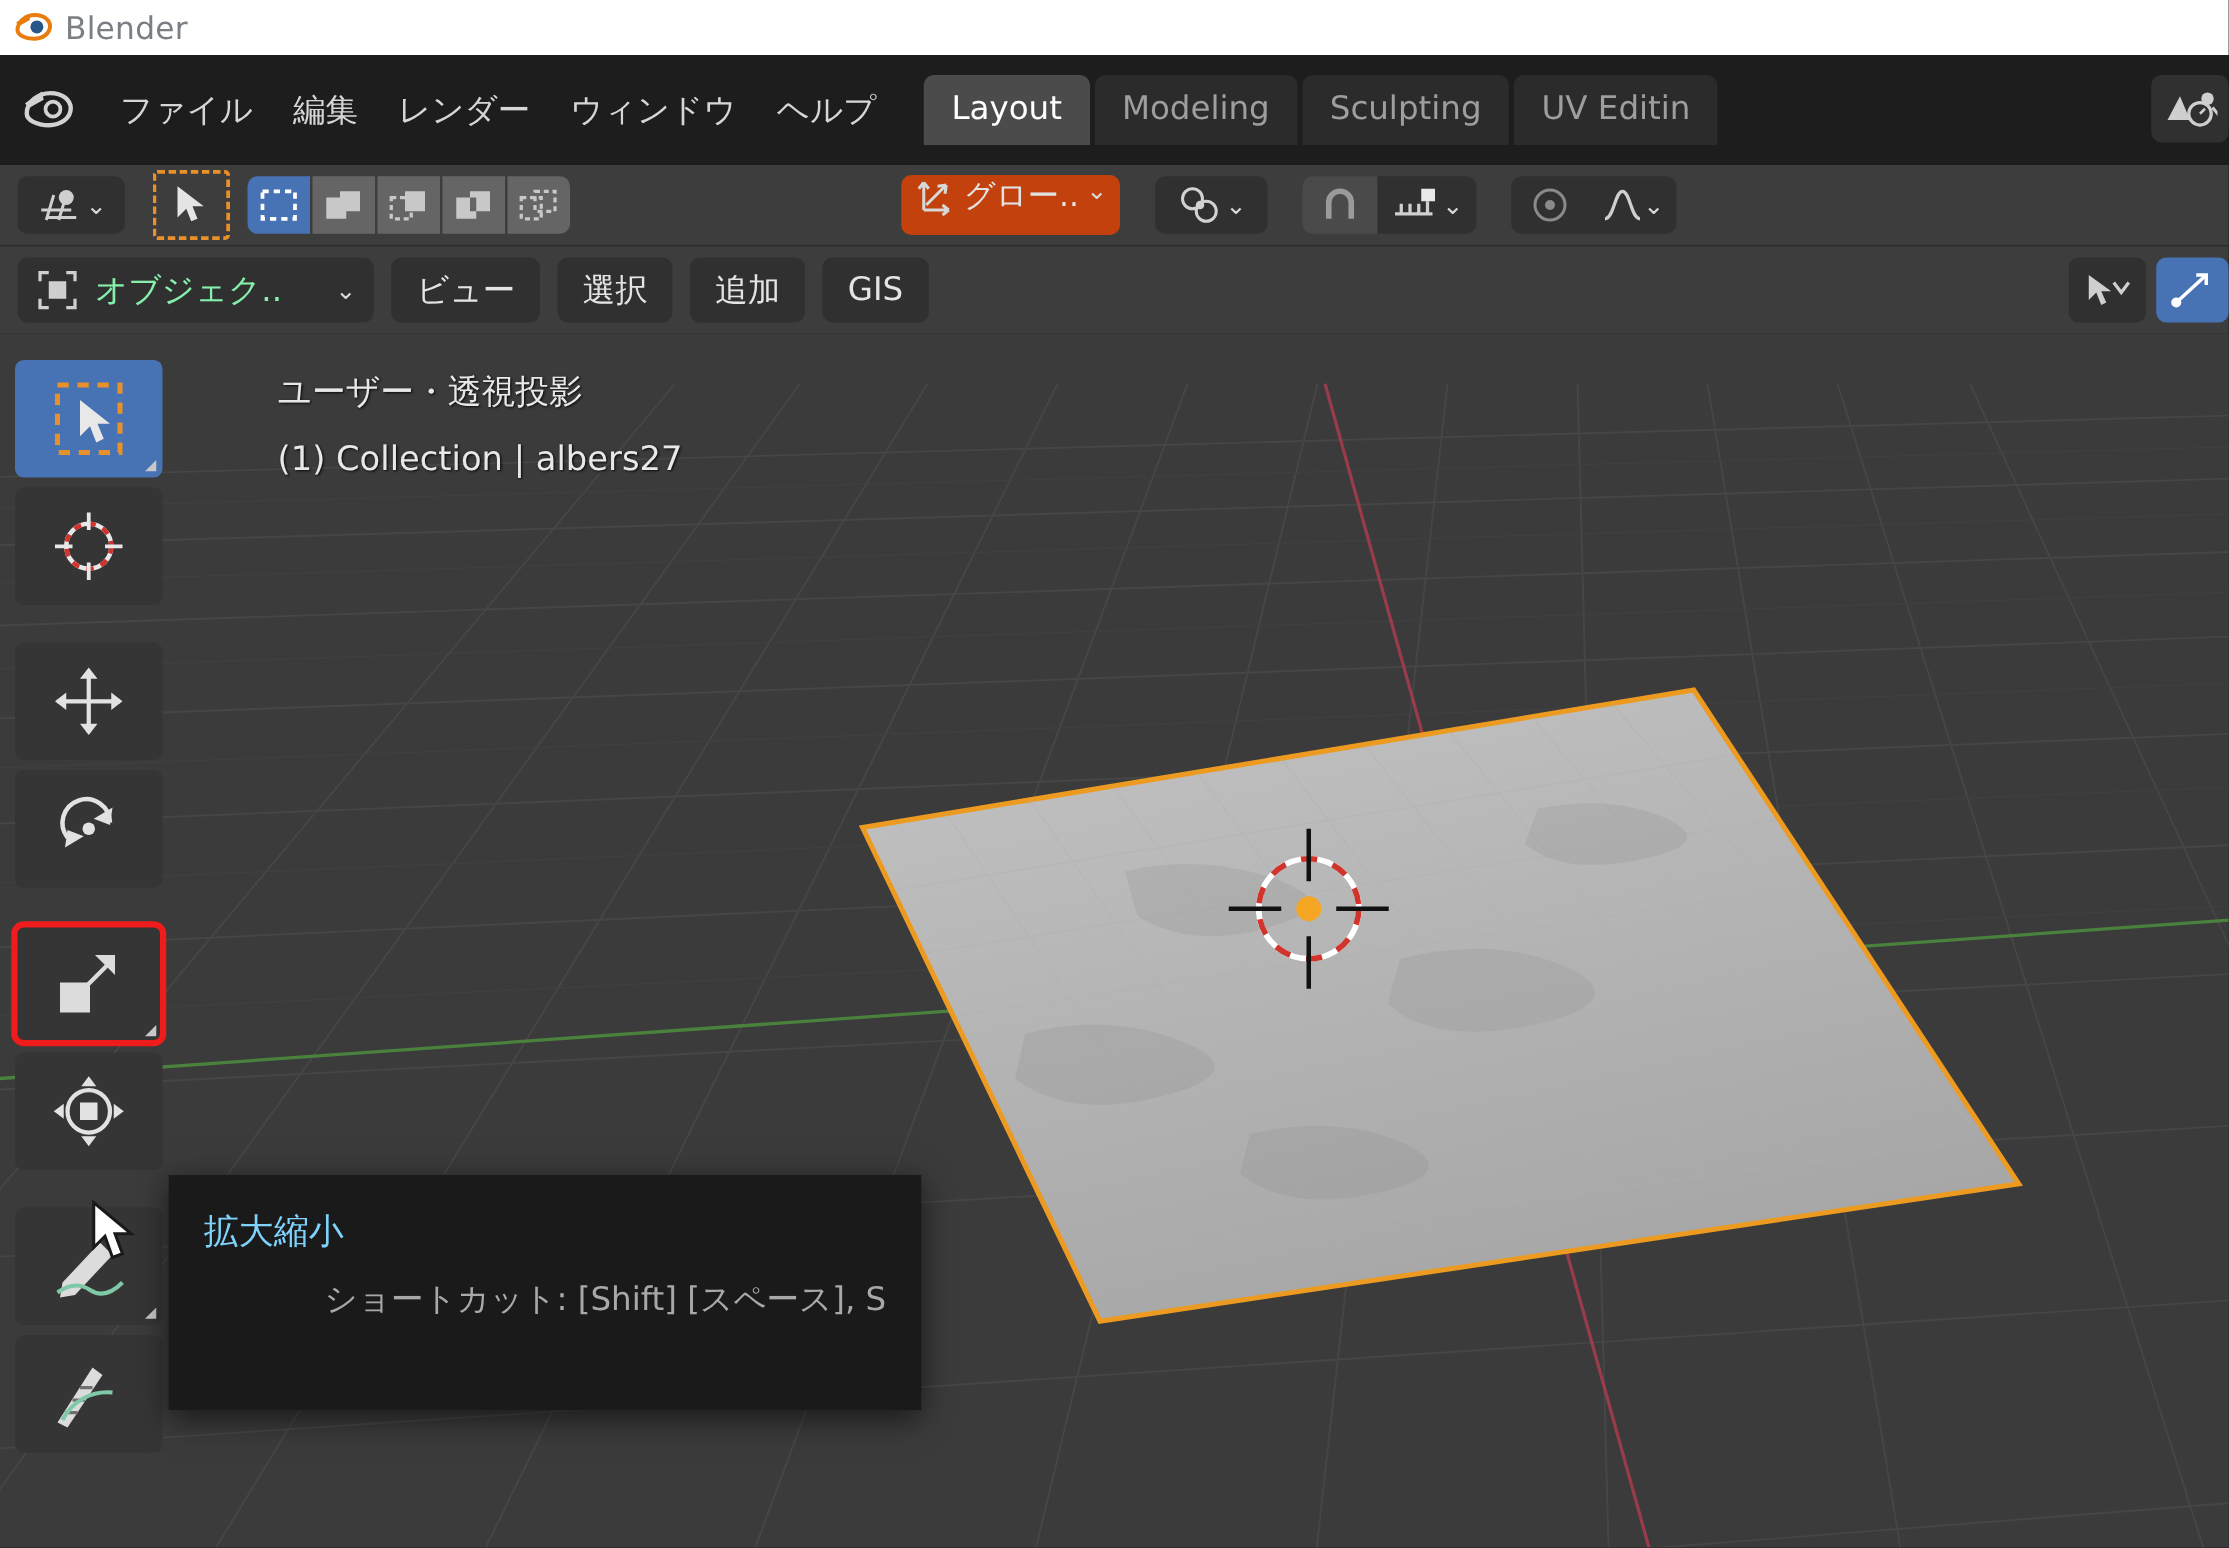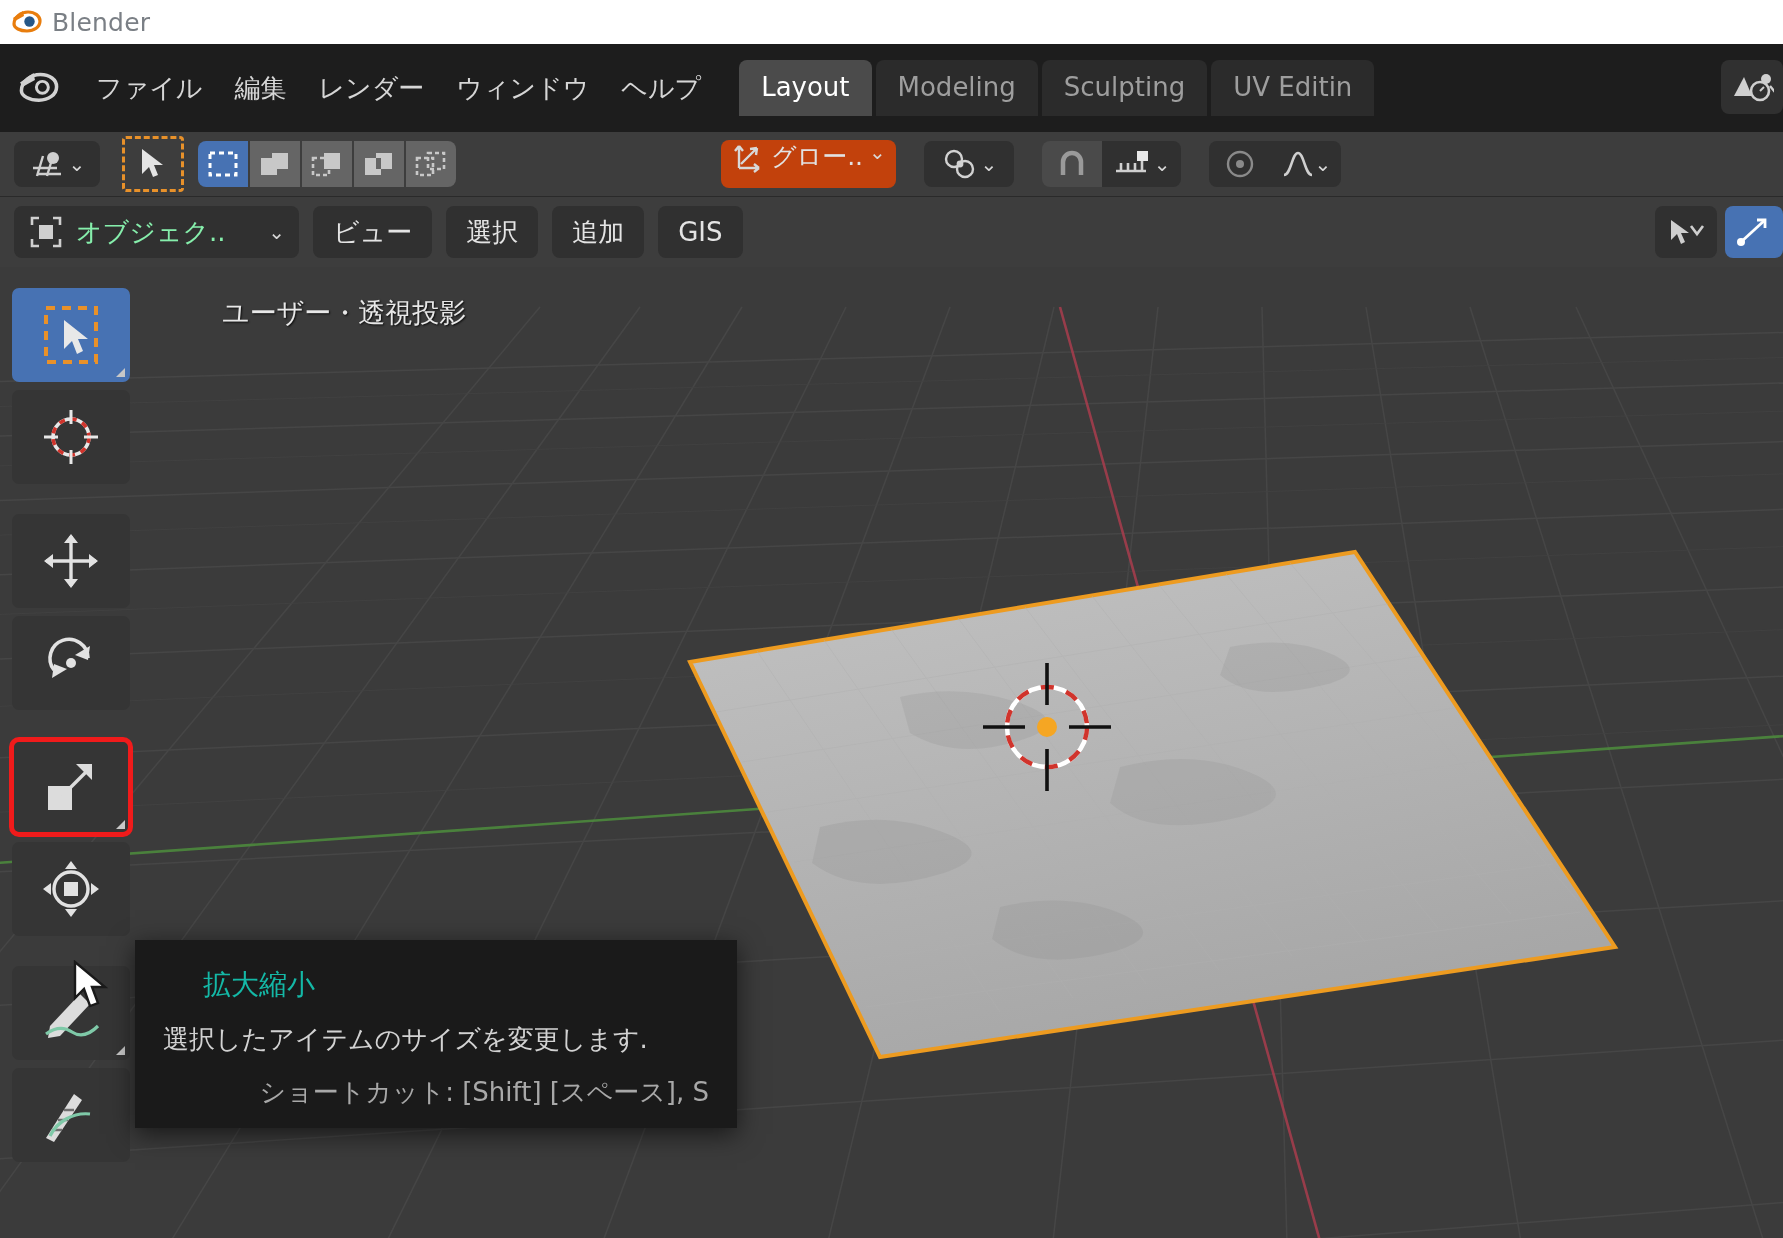--- a/index.html
+++ b/index.html
@@ -69,21 +69,21 @@
     display:flex; align-items:center; justify-content:center; position:relative; }
   .tb-btn.active { background:#4772b3; }
   .tb-btn.highlight { outline:5px solid #f01b1b; outline-offset:-2px; }
   .tb-gap { height:22px; }
   .corner { position:absolute; right:5px; bottom:5px; width:0; height:0;
     border-left:9px solid transparent; border-bottom:9px solid #c8c8c8; }
 
   
   .tooltip { position:absolute; left:135px; top:673px; width:602px; height:188px;
     background:#1a1a1a; box-shadow:0 6px 24px rgba(0,0,0,.6); padding:26px 28px; }
-  .tt-title { color:#14b8a6; font-size:28px; margin-bottom:18px;margin-left:40px; }
+  .tt-title { color:#7dd3fc; font-size:28px; margin-bottom:18px; }
   .tt-desc { color:#d2d2d2; font-size:26px; margin-bottom:18px; }
   .tt-short { color:#a8a8a8; font-size:26px;text-align:right; }
 
   
   .mouse-cursor { position:absolute; left:72px; top:693px; z-index:40; }
 </style>
 </head>
 <body>
 
 <div class="titlebar">
@@ -351,20 +351,21 @@
 
     <g transform="translate(1047,460)">
       <circle r="40" fill="none" stroke="#ffffff" stroke-width="4.5"></circle>
       <circle r="40" fill="none" stroke="#d0342c" stroke-width="4.5" stroke-dasharray="13 13"></circle>
       <path d="M0 -64 V-22 M0 22 V64 M-64 0 H-22 M22 0 H64" stroke="#111111" stroke-width="3.6"></path>
       <circle r="10" fill="#f5a623"></circle>
     </g>
   </svg>
 
   <div class="vp-text">ユーザー・透視投影</div>
+  <div class="vp-text2">(1) Collection | albers27</div>
 
   <div class="toolbar">
 
     <div class="tb-btn active">
       <svg width="62" height="66" viewBox="0 0 62 66">
         <rect x="6" y="6" width="50" height="54" fill="none" stroke="#e8912a" stroke-width="4" stroke-dasharray="9 7"></rect>
         <path d="M24 18 L24 47 L32 39 L37 52 L43 49 L38 37 L48 37 Z" fill="#e8e8e8"></path>
       </svg>
       <span class="corner"></span>
     </div>
@@ -428,21 +429,20 @@
       <svg width="62" height="62" viewBox="0 0 62 62">
         <path d="M6 54 L34 10 L42 16 L14 58 Z" fill="#dcdcdc"></path>
         <path d="M18 36 h10 M24 26 h10 M12 46 h10" stroke="#6f6f6f" stroke-width="2.6"></path>
         <path d="M10 52 A40 40 0 0 1 50 30" fill="none" stroke="#7fc9a8" stroke-width="3.2"></path>
       </svg>
     </div>
   </div>
 
   <div class="tooltip">
     <div class="tt-title">拡大縮小</div>
-    <div class="tt-desc">選択したアイテムのサイズを変更します.</div>
     <div class="tt-short">ショートカット: [Shift] [スペース], S</div>
   </div>
 
   <span class="mouse-cursor">
     <svg width="40" height="52" viewBox="0 0 40 52">
       <path d="M3 2 L3 38 L12 29 L18 46 L26 43 L20 27 L33 27 Z" fill="#ffffff" stroke="#1a1a1a" stroke-width="2.4"></path>
     </svg>
   </span>
 </div>
 

